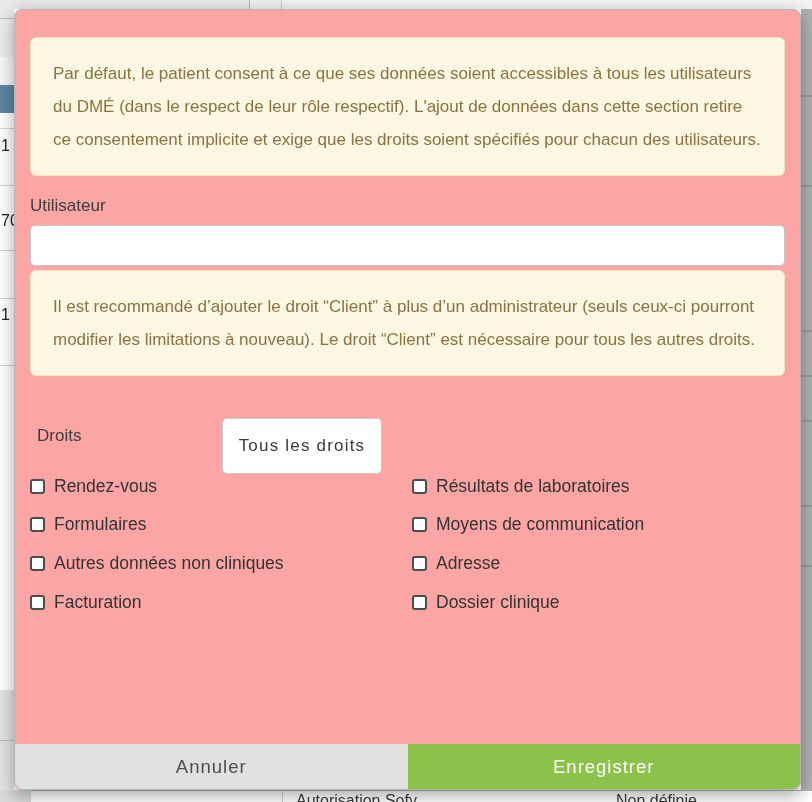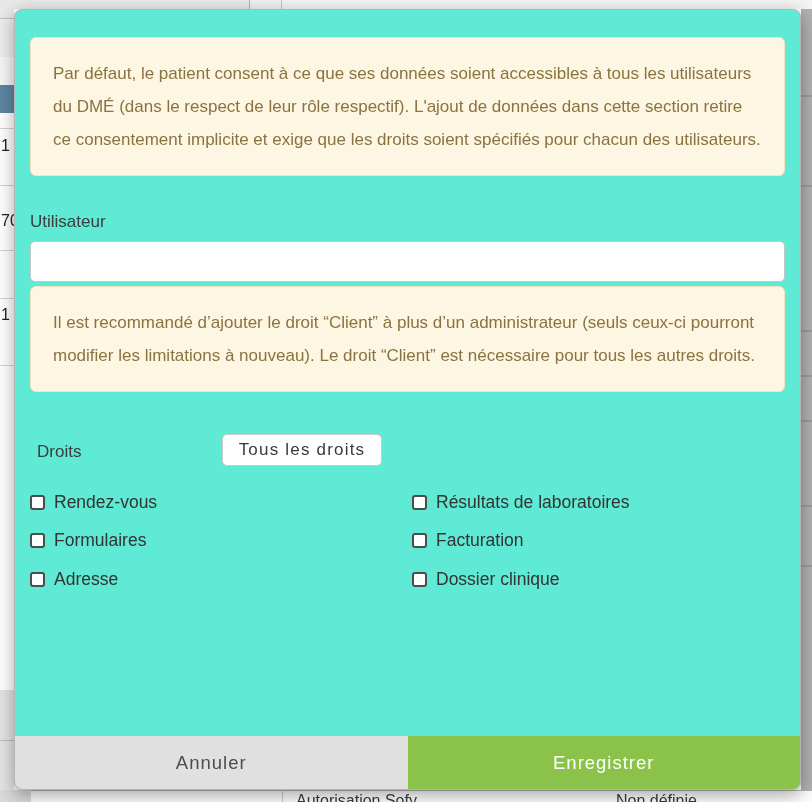--- a/index.html
+++ b/index.html
@@ -34,50 +34,50 @@
   .bg-bottom .topline { position:absolute; left:0; top:0; width:812px; height:1px; background:#b2b2b2; }
   .bg-bottom .corner { position:absolute; left:0; top:0; width:31px; height:12px; background:#d9d9d9; }
   .bg-bottom .vline { position:absolute; left:282px; top:0; width:1px; height:12px; background:#c9c9c9; }
   .bg-bottom .cuttext { position:absolute; top:2px; height:10px; overflow:hidden;
                         font-size:16px; color:#3a3a3a; white-space:nowrap; }
   .bg-bottom .t1 { left:296px; }
   .bg-bottom .t2 { left:616px; }
 
   
   .modal { position:absolute; left:14px; top:9px; width:787px; height:781px;
-           background:#5eead4; border:1px solid #b5b5b5; border-radius:8px;
+           background:#fca5a5; border:1px solid #b5b5b5; border-radius:8px;
            box-shadow:0 5px 18px rgba(0,0,0,0.35); z-index:5; }
   .modal-body { padding:16px 15px 0 15px; }
 
   .alert { background:#fdf6e2; border:1px solid #f1e5c2; border-radius:6px;
            padding:19px 22px; color:#8a7340; font-size:17px; line-height:33px; }
   .alert-top { margin-top:11px; }
   .alert-client { margin-top:4px; }
 
-  .field-label { display:block; margin-top:36px; margin-bottom:9px;
+  .field-label { display:block; margin-top:20px; margin-bottom:9px;
                  font-size:17px; color:#3d3d3d; }
   .user-input { display:block; width:100%; height:41px; border:1px solid #c6c6c6;
                 border-radius:5px; background:#fff; font-size:17px; padding:0 10px;
                 color:#333; outline:none; }
 
   .droits-row { position:relative; margin-top:42px; height:40px; }
   .droits-label { position:absolute; left:7px; top:8px; font-size:17px; color:#3d3d3d; }
-  .all-rights-btn { position:absolute; left:192px; top:0; height:32px; min-width:160px;
+  .all-rights-btn { position:absolute; left:192px; top:0; height:56px; min-width:160px;
                     background:#fff; border:1px solid #c9c9c9; border-radius:5px;
                     font-family:"Liberation Sans", sans-serif;
                     font-size:17px; color:#3a3a3a; letter-spacing:1.2px; padding:0 13px;
                     cursor:pointer; }
 
   .rights-grid { margin-top:9px; display:grid; grid-template-columns:382px 1fr;
                  grid-auto-rows:38.6px; align-items:center; }
   .chk { display:flex; align-items:center; font-size:17.5px; color:#333; cursor:pointer; }
   .chk .box { flex:0 0 auto; width:15px; height:15px; border:2px solid #4c4c4c;
               border-radius:3px; margin-right:9px; background:#fff; }
 
-  .modal-footer { position:absolute; left:0; right:0; bottom:0; height:53px;
+  .modal-footer { position:absolute; left:0; right:0; bottom:0; height:45px;
                   display:flex; border-radius:0 0 8px 8px; overflow:hidden; }
   .modal-footer button { flex:1 1 50%; border:none; font-family:"Liberation Sans", sans-serif;
                          font-size:18.5px; letter-spacing:1px; cursor:pointer; }
   .btn-cancel { background:#e0e0e0; color:#4d4d4d; }
   .btn-save { background:#8bc34a; color:#ffffff; }
 </style>
 </head>
 <body>
 
 <div class="screen">
@@ -152,25 +152,33 @@
         <label class="chk">
           <span class="box"></span>
           <span>Résultats de laboratoires</span>
         </label>
         <label class="chk">
           <span class="box"></span>
           <span>Formulaires</span>
         </label>
         <label class="chk">
           <span class="box"></span>
-          <span>Facturation</span>
+          <span>Moyens de communication</span>
+        </label>
+        <label class="chk">
+          <span class="box"></span>
+          <span>Autres données non cliniques</span>
         </label>
         <label class="chk">
           <span class="box"></span>
           <span>Adresse</span>
+        </label>
+        <label class="chk">
+          <span class="box"></span>
+          <span>Facturation</span>
         </label>
         <label class="chk">
           <span class="box"></span>
           <span>Dossier clinique</span>
         </label>
       </div>
 
     </div>
 
     <div class="modal-footer">

